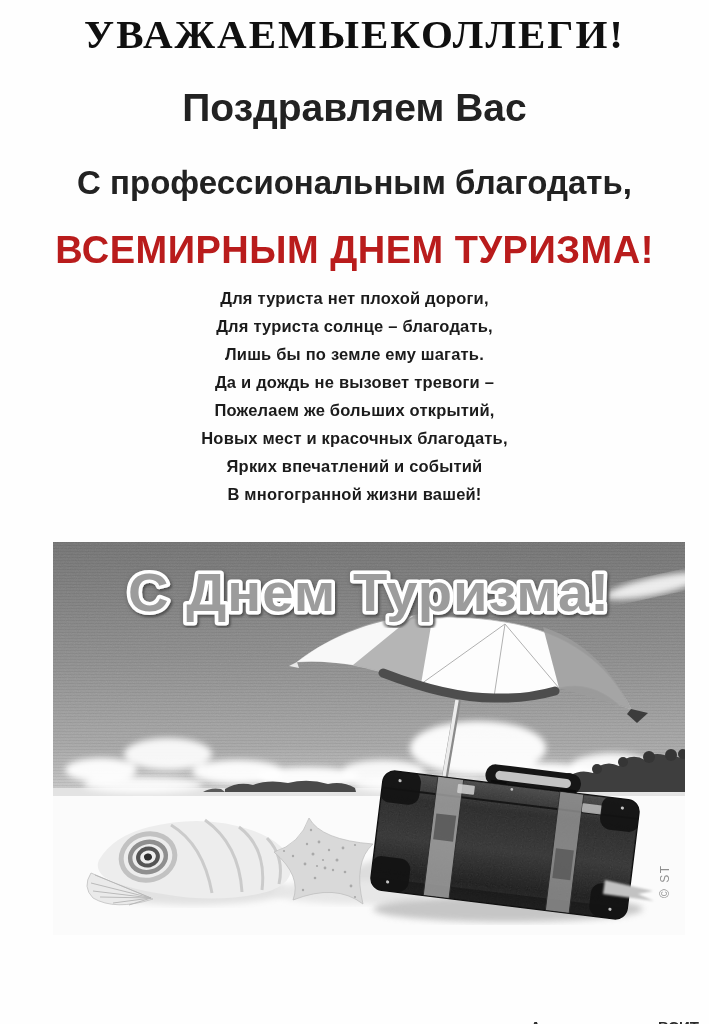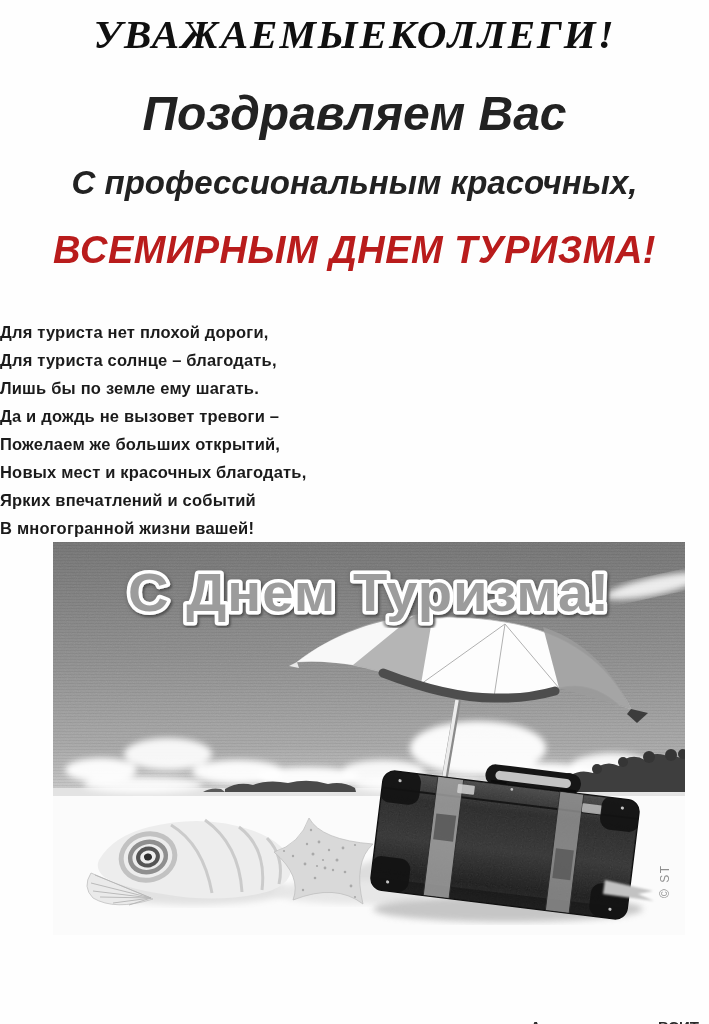--- a/index.html
+++ b/index.html
@@ -1,48 +1,48 @@
 <!DOCTYPE html>
 <html><head>
 <meta charset="utf-8">
 <style>
   html,body { margin:0; padding:0; background:#ffffff; }
   .page {
     position:relative; width:709px; height:1024px; background:#fefefe;
     overflow:hidden; font-family:"Liberation Sans", sans-serif; color:#1d1d1d;
   }
-  .center-line { position:absolute; left:0; right:0; text-align:center;font-style:italic; }
+  .center-line { position:absolute; left:0; right:0; text-align:center; }
   .main-title {
     top:10px; font-family:"Liberation Serif", serif; font-weight:bold;
     font-size:41px; letter-spacing:2px; color:#101010;
   }
-  .sub1 { top:86px;  font-weight:bold; font-size:48px; color:#222;text-align:center; }
+  .sub1 { top:86px;  font-weight:bold; font-size:39px; color:#222;text-align:center; }
   .sub2 { top:164px; font-weight:bold; font-size:33px; color:#222; }
   .sub3 { top:229px; font-weight:bold; font-size:38px; letter-spacing:0.5px; color:#b91c1c; }
   .poem {
-    position:absolute; top:318px; left:0; right:0; text-align:left;
+    position:absolute; top:284px; left:0; right:0; text-align:center;
     font-size:16.5px; font-weight:bold; line-height:28px; letter-spacing:0.2px; color:#1b1b1b;
   }
   .photo-wrap { position:absolute; left:53px; top:542px; width:632px; height:393px; }
   .footer {
     position:absolute; top:962px; right:10px; text-align:right;
     font-weight:bold; font-size:15px; line-height:26px; color:#2b2b2b; white-space:pre;
   }
   .cap-text {
     font-family:"Liberation Sans", sans-serif; font-weight:bold; letter-spacing:1px;
   }
 </style>
 </head>
 <body>
 
 <div class="page">
 
   <div class="center-line main-title">УВАЖАЕМЫЕКОЛЛЕГИ!</div>
   <div class="center-line sub1">Поздравляем Вас</div>
-  <div class="center-line sub2">С профессиональным красочных,</div>
+  <div class="center-line sub2">С профессиональным благодать,</div>
   <div class="center-line sub3">ВСЕМИРНЫМ ДНЕМ ТУРИЗМА!</div>
 
   <div class="poem">
     <div class="poem-line">Для туриста нет плохой дороги,</div>
     <div class="poem-line">Для туриста солнце – благодать,</div>
     <div class="poem-line">Лишь бы по земле ему шагать.</div>
     <div class="poem-line">Да и дождь не вызовет тревоги –</div>
     <div class="poem-line">Пожелаем же больших открытий,</div>
     <div class="poem-line">Новых мест и красочных благодать,</div>
     <div class="poem-line">Ярких впечатлений и событий</div>

